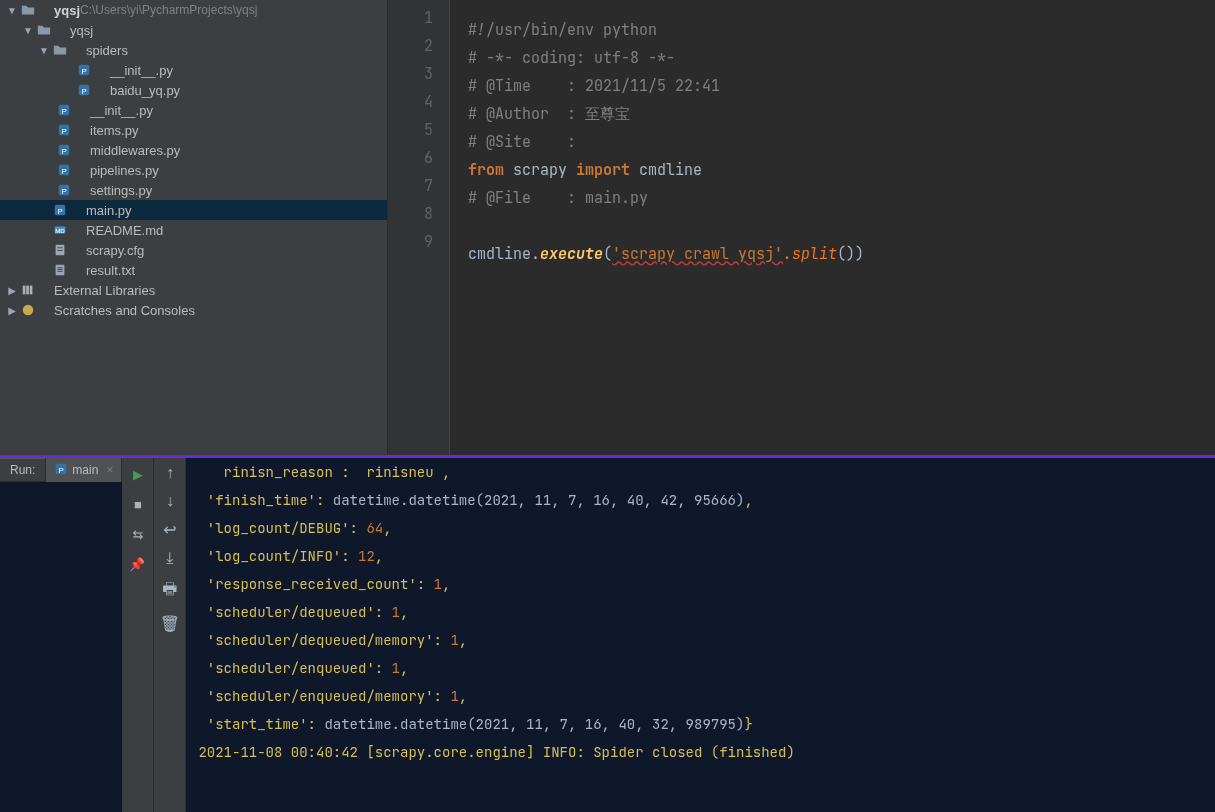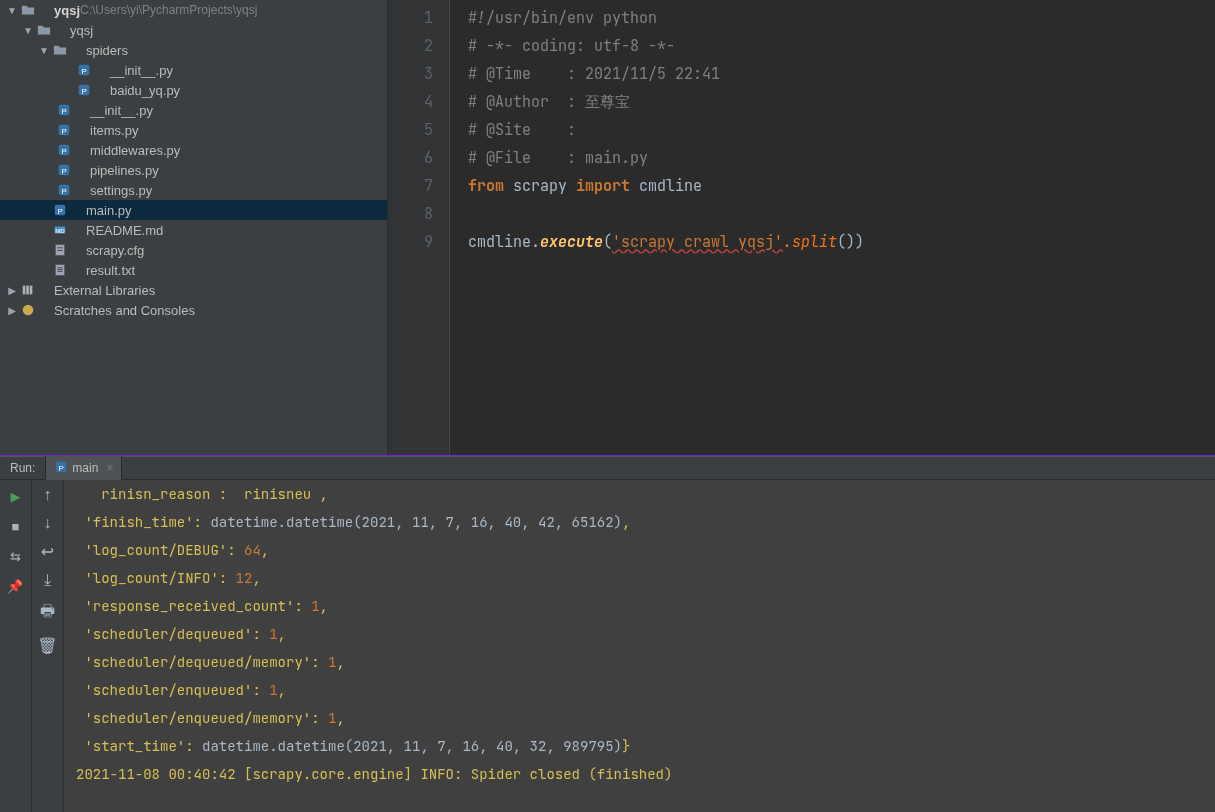--- a/index.html
+++ b/index.html
@@ -73,21 +73,21 @@
   background: #313335;
   color: #606366;
   text-align: right;
   padding-right: 16px;
   padding-top: 4px;
   border-right: 1px solid #444;
 }
 .gutter-line { height: 28px; }
 .code {
   flex: 1;
-  padding-top: 4px;
+  padding-top: 16px;
   padding-left: 18px;
   position: relative;
 }
 .code-line { height: 28px; white-space: pre; }
 .tok-cm { color: #808080; }
 .tok-kw { color: #cc7832; font-weight: bold; }
 .tok-fn { color: #ffc66d; font-style: italic; font-weight: bold; }
 .tok-fn2 { color: #f97316; font-style: italic; }
 .tok-str-warn { color: #cc7832; text-decoration: wavy underline #bc3f3c; }
 .tok-txt { color: #a9b7c6; }
@@ -96,23 +96,23 @@
   left: -18px;
   right: 0;
   height: 28px;
   background: #323232;
   z-index: -1;
 }
 
 .run-panel {
   flex: 1;
   display: flex;
-  flex-direction: column;
-  background: #404040;
-  border-top: 1px solid #6d28d9;
+  flex-direction: row;
+  background: #0f172a;
+  border-top: 3px solid #6d28d9;
 }
 .run-header {
   height: 24px;
   background: #3c3f41;
   display: flex;
   align-items: center;
   font-size: 12px;
   border-bottom: 1px solid #2b2b2b;
   border-top: 1px solid #555;
 }
@@ -361,22 +361,22 @@
       <div class="gutter-line">7</div>
       <div class="gutter-line">8</div>
       <div class="gutter-line">9</div>
     </div>
     <div class="code">
       <div class="code-line"><span class="tok-cm">#!/usr/bin/env python</span></div>
       <div class="code-line"><span class="tok-cm"># -*- coding: utf-8 -*-</span></div>
       <div class="code-line"><span class="tok-cm"># @Time    : 2021/11/5 22:41</span></div>
       <div class="code-line"><span class="tok-cm"># @Author  : 至尊宝</span></div>
       <div class="code-line"><span class="tok-cm"># @Site    : </span></div>
+      <div class="code-line"><span class="tok-kw">from</span><span class="tok-txt"> scrapy </span><span class="tok-kw">import</span><span class="tok-txt"> cmdline</span></div>
       <div class="code-line"><span class="tok-cm"># @File    : main.py</span></div>
-      <div class="code-line"><span class="tok-kw">from</span><span class="tok-txt"> scrapy </span><span class="tok-kw">import</span><span class="tok-txt"> cmdline</span></div>
       <div class="code-line"></div>
       <div class="code-line"><span class="tok-txt">cmdline.</span><span class="tok-fn">execute</span><span class="tok-txt">(</span><span class="tok-str-warn">'scrapy crawl yqsj'</span><span class="tok-fn2">.split</span><span class="tok-txt">())</span></div>
       <div class="code-stripe" style="top:256px"></div>
     </div>
   </div>
 </div>
 
 <div class="run-panel">
   <div class="run-header">
     <span class="run-label">Run:</span>
@@ -401,21 +401,21 @@
     <div class="run-toolbar-right">
       <div class="tb-btn">↑</div>
       <div class="tb-btn">↓</div>
       <div class="tb-btn">↩</div>
       <div class="tb-btn">⤓</div>
       <div class="tb-btn">🖶</div>
       <div class="tb-btn">🗑</div>
     </div>
     <div class="console">
       <div class="console-line"><span class="con-key">   rinisn_reason :  rinisneu ,</span></div>
-      <div class="console-line"><span class="con-key"> 'finish_time': </span><span class="con-txt">datetime.datetime(2021, 11, 7, 16, 40, 42, 65162)</span><span class="con-key">,</span></div>
+      <div class="console-line"><span class="con-key"> 'finish_time': </span><span class="con-txt">datetime.datetime(2021, 11, 7, 16, 40, 42, 95666)</span><span class="con-key">,</span></div>
       <div class="console-line"><span class="con-key"> 'log_count/DEBUG': </span><span class="con-val">64</span><span class="con-key">,</span></div>
       <div class="console-line"><span class="con-key"> 'log_count/INFO': </span><span class="con-val">12</span><span class="con-key">,</span></div>
       <div class="console-line"><span class="con-key"> 'response_received_count': </span><span class="con-val">1</span><span class="con-key">,</span></div>
       <div class="console-line"><span class="con-key"> 'scheduler/dequeued': </span><span class="con-val">1</span><span class="con-key">,</span></div>
       <div class="console-line"><span class="con-key"> 'scheduler/dequeued/memory': </span><span class="con-val">1</span><span class="con-key">,</span></div>
       <div class="console-line"><span class="con-key"> 'scheduler/enqueued': </span><span class="con-val">1</span><span class="con-key">,</span></div>
       <div class="console-line"><span class="con-key"> 'scheduler/enqueued/memory': </span><span class="con-val">1</span><span class="con-key">,</span></div>
       <div class="console-line"><span class="con-key"> 'start_time': </span><span class="con-txt">datetime.datetime(2021, 11, 7, 16, 40, 32, 989795)</span><span class="con-key">}</span></div>
       <div class="console-line"><span class="con-label">2021-11-08 00:40:42 [scrapy.core.engine] INFO: Spider closed (finished)</span></div>
     </div>

